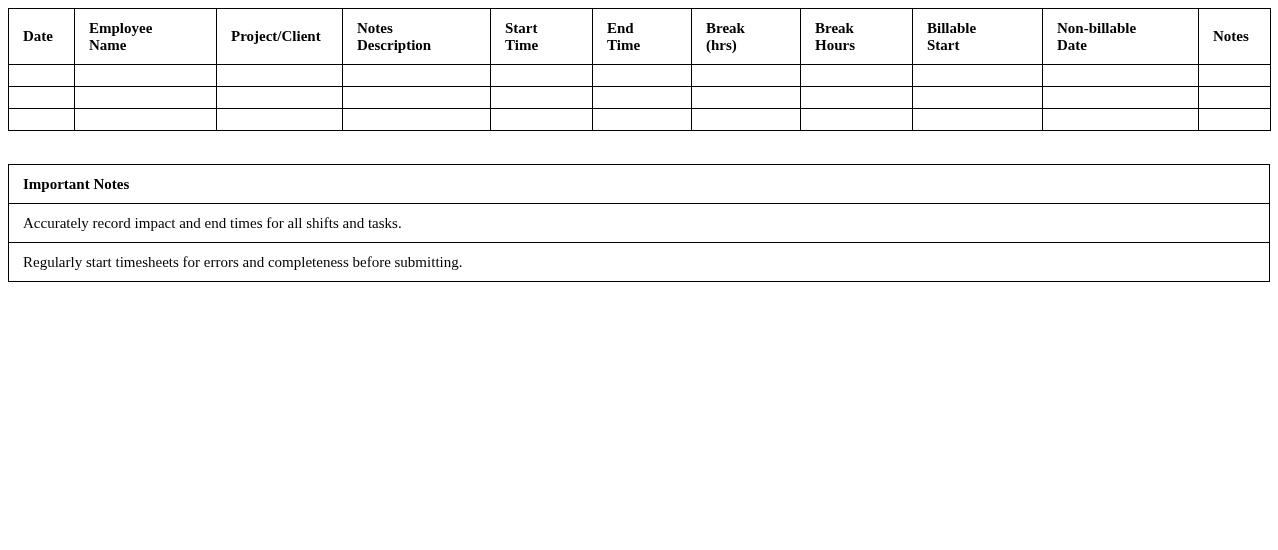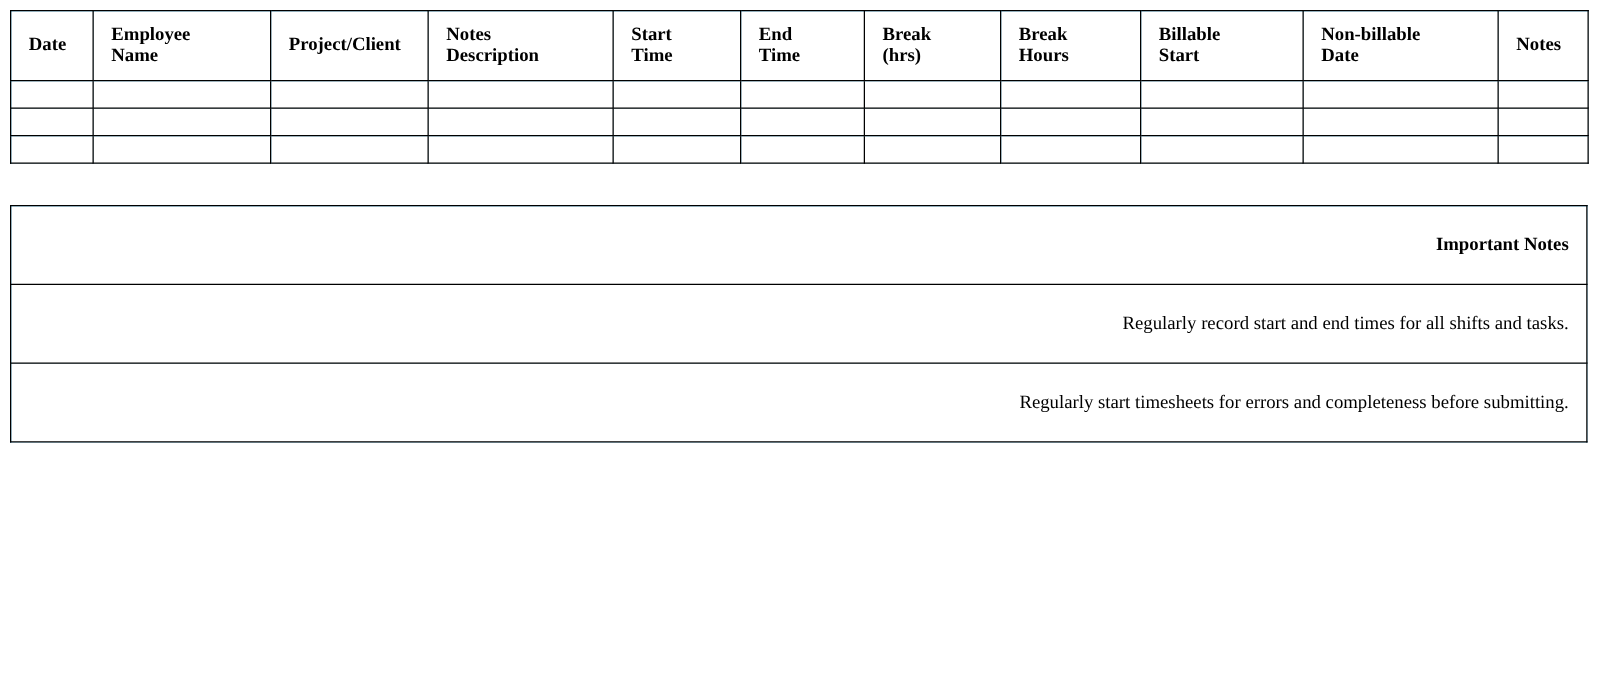--- a/index.html
+++ b/index.html
@@ -14,21 +14,21 @@
     color: #000000;
     overflow: hidden;
   }
   .page {
     padding: 8px 8px 0 8px;
   }
   table {
     border-collapse: collapse;
     table-layout: fixed;
     width: 1262px;
-    background: #0ea5e9;
+    background: #0f766e;
   }
   th, td {
     border: 1px solid #000000;
     font-size: 15px;
     color: #000000;
     background: #ffffff;
   }
   
   .timesheet th {
     height: 55px;
@@ -43,22 +43,22 @@
     height: 21px;
     padding: 0 4px;
   }
   
   .notes {
     margin-top: 33px;
   }
   .notes td {
     height: 38px;
     vertical-align: middle;
-    text-align: right;
-    padding: 12px 14px;
+    text-align: left;
+    padding: 0 14px;
     line-height: 17px;
   }
   .notes .notes-header {
     font-weight: bold;
   }
 </style>
 </head>
 <body>
 
 <div class="page">
@@ -142,21 +142,21 @@
       </tr>
     </tbody>
   </table>
 
   <table class="notes">
     <tbody>
       <tr>
         <td class="notes-header">Important Notes</td>
       </tr>
       <tr>
-        <td>Regularly record start and end times for all shifts and tasks.</td>
+        <td>Accurately record impact and end times for all shifts and tasks.</td>
       </tr>
       <tr>
         <td>Regularly start timesheets for errors and completeness before submitting.</td>
       </tr>
     </tbody>
   </table>
 
 </div>
 
 </body></html>

